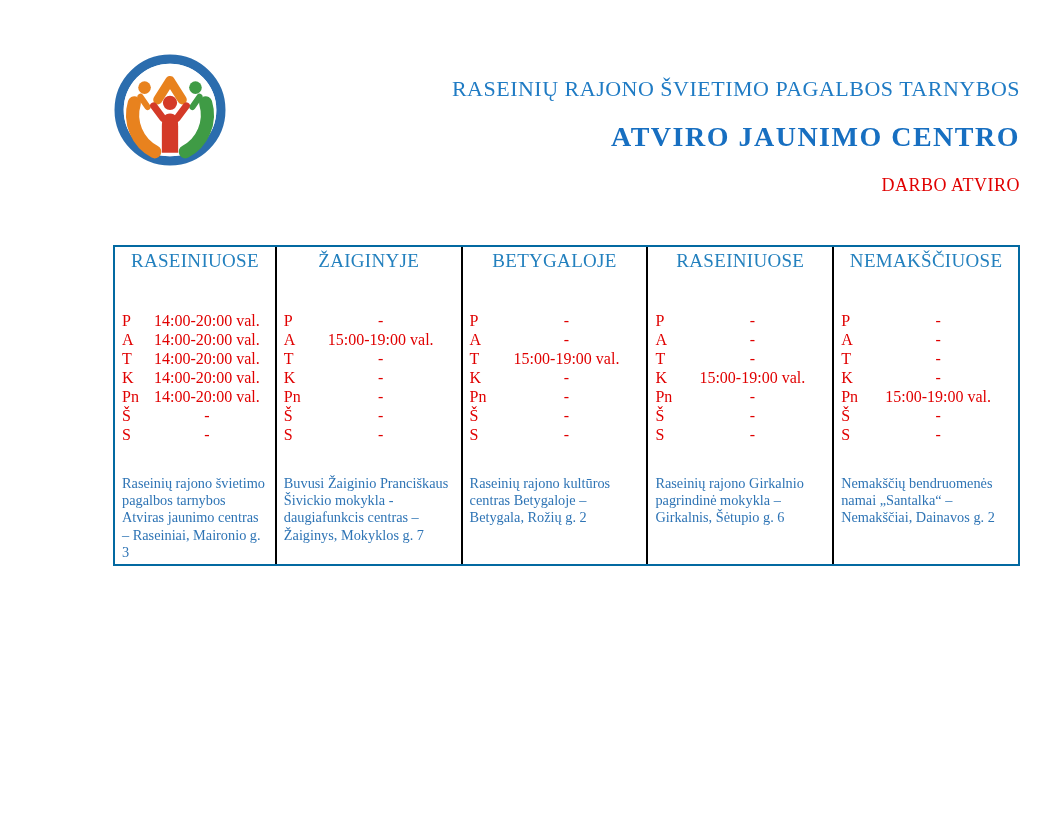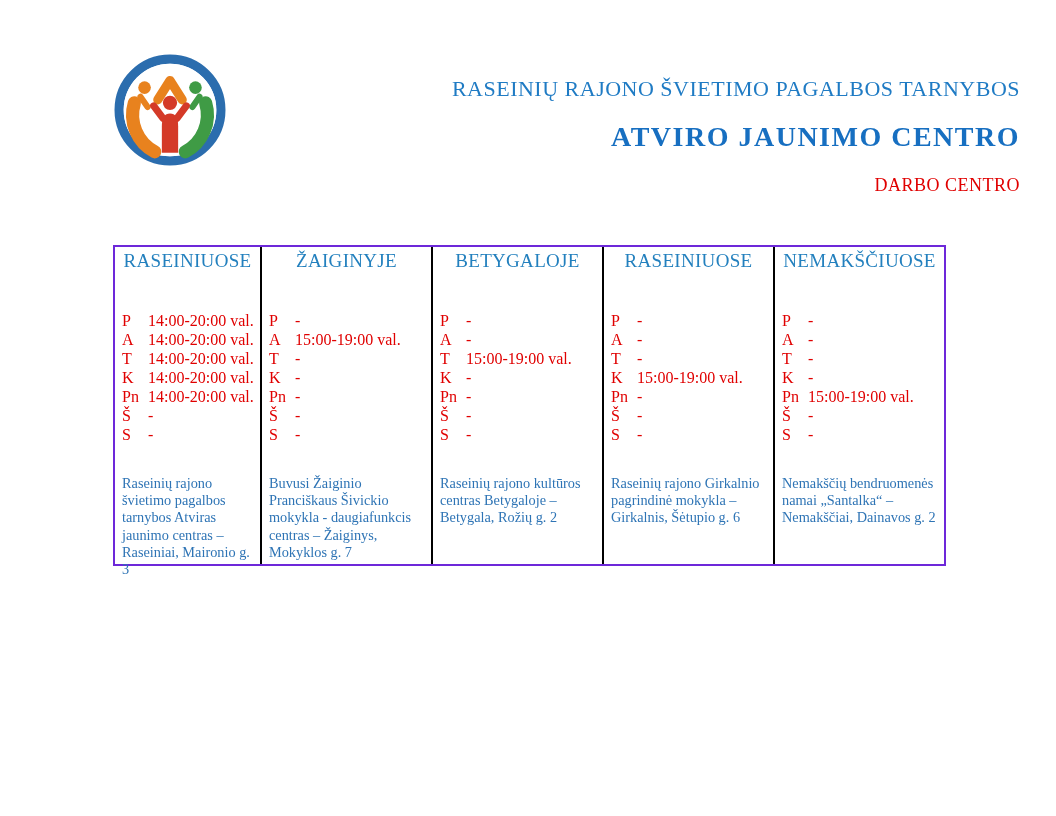--- a/index.html
+++ b/index.html
@@ -6,33 +6,33 @@
   body{
     width:1056px;height:816px;position:relative;background:#ffffff;
     font-family:"Liberation Serif", serif;overflow:hidden;
   }
   .logo{position:absolute;left:114px;top:54px;width:112px;height:112px;}
   .title-band{position:absolute;left:113px;width:907px;text-align:right;}
   .title1{top:77px;font-size:22px;line-height:24px;color:#1F7BC4;letter-spacing:0.5px;}
   .title2{top:121px;font-size:28px;line-height:31px;color:#176FC1;font-weight:bold;letter-spacing:1.5px;}
   .title3{top:175px;font-size:18px;line-height:20px;color:#E00000;letter-spacing:0.5px;}
   .worktable{
-    position:absolute;left:113px;top:245px;width:833px;height:321px;
-    display:flex;border:2px solid #6d28d9;box-sizing:border-box;
+    position:absolute;left:113px;top:245px;width:907px;height:321px;
+    display:flex;border:2px solid #0369a1;box-sizing:border-box;
   }
   .cell{position:relative;flex:1 1 0;box-sizing:border-box;}
   .cell + .cell{border-left:2px solid #000;padding-left:24px;}
   .cell-title{
     position:absolute;top:3px;left:0;right:0;text-align:center;
     color:#2380BE;font-size:19px;letter-spacing:0.3px;white-space:nowrap;
   }
   .schedule{position:absolute;top:64px;left:7px;right:9px;}
   .srow{display:flex;color:#E00000;font-size:16px;line-height:19px;}
   .srow .day{width:26px;flex:0 0 26px;text-align:left;}
-  .srow .time{flex:1 1 auto;white-space:nowrap;}
+  .srow .time{flex:1 1 auto;text-align:center;white-space:nowrap;}
   .address{
     position:absolute;top:228px;left:7px;right:7px;
     color:#2E74B5;font-size:14.3px;line-height:17.2px;
   }
 </style>
 </head>
 <body>
 
 <div class="logo">
   <svg viewBox="0 0 110 110" width="112" height="112">
@@ -49,21 +49,21 @@
     <path d="M43 45 L55 26 L67 45" fill="none" stroke="#E8821E" stroke-width="9" stroke-linecap="round" stroke-linejoin="round"></path>
     <circle cx="55" cy="48" r="7" fill="#D43A28"></circle>
     <path d="M47 97 L47 71 Q47 58.5 55 58.5 Q63 58.5 63 71 L63 97 Z" fill="#D43A28"></path>
     <path d="M48 63 L39 51" stroke="#D43A28" stroke-width="7" stroke-linecap="round"></path>
     <path d="M62 63 L71 51" stroke="#D43A28" stroke-width="7" stroke-linecap="round"></path>
   </svg>
 </div>
 
 <div class="title-band title1">RASEINIŲ RAJONO ŠVIETIMO PAGALBOS TARNYBOS</div>
 <div class="title-band title2">ATVIRO JAUNIMO CENTRO</div>
-<div class="title-band title3">DARBO CENTRO</div>
+<div class="title-band title3">DARBO ATVIRO</div>
 
 <div class="worktable">
 
   <div class="cell">
     <div class="cell-title">RASEINIUOSE</div>
     <div class="schedule">
       <div class="srow">
           <span class="day">P</span>
           <span class="time">14:00-20:00 val.</span>
         </div>

